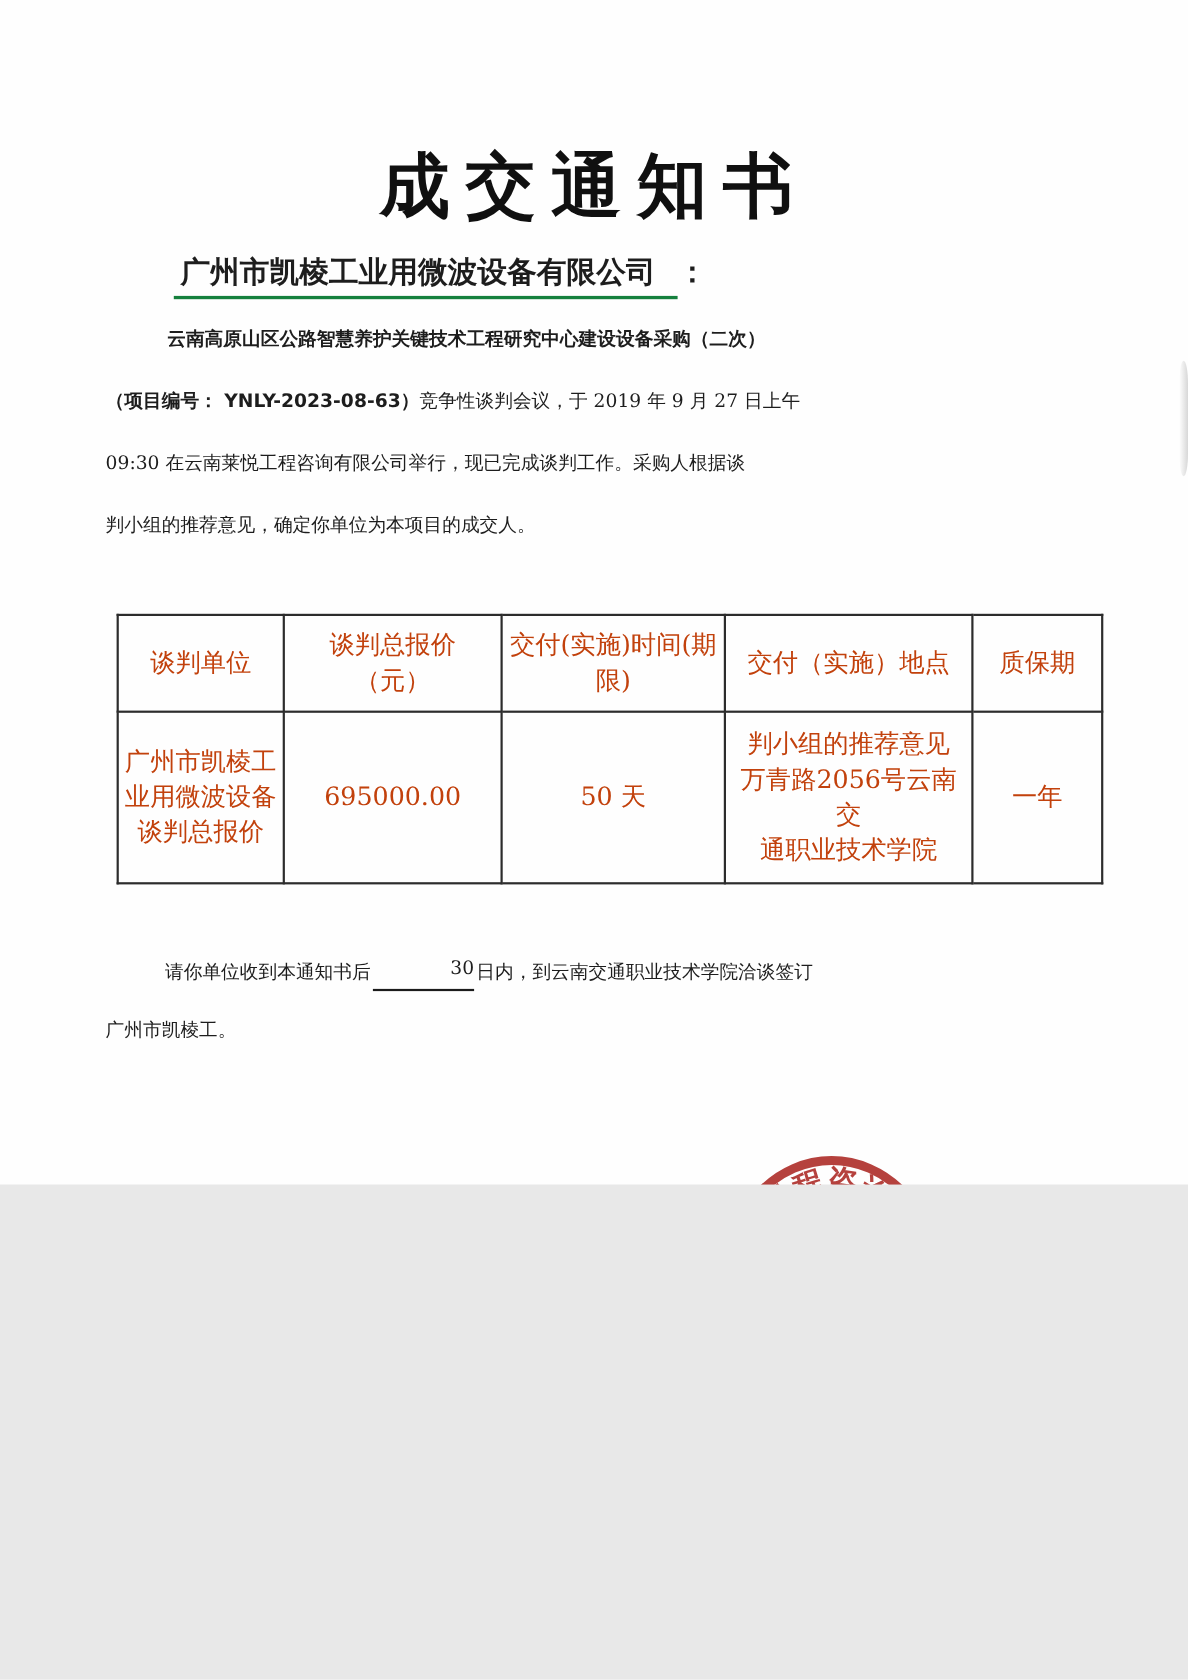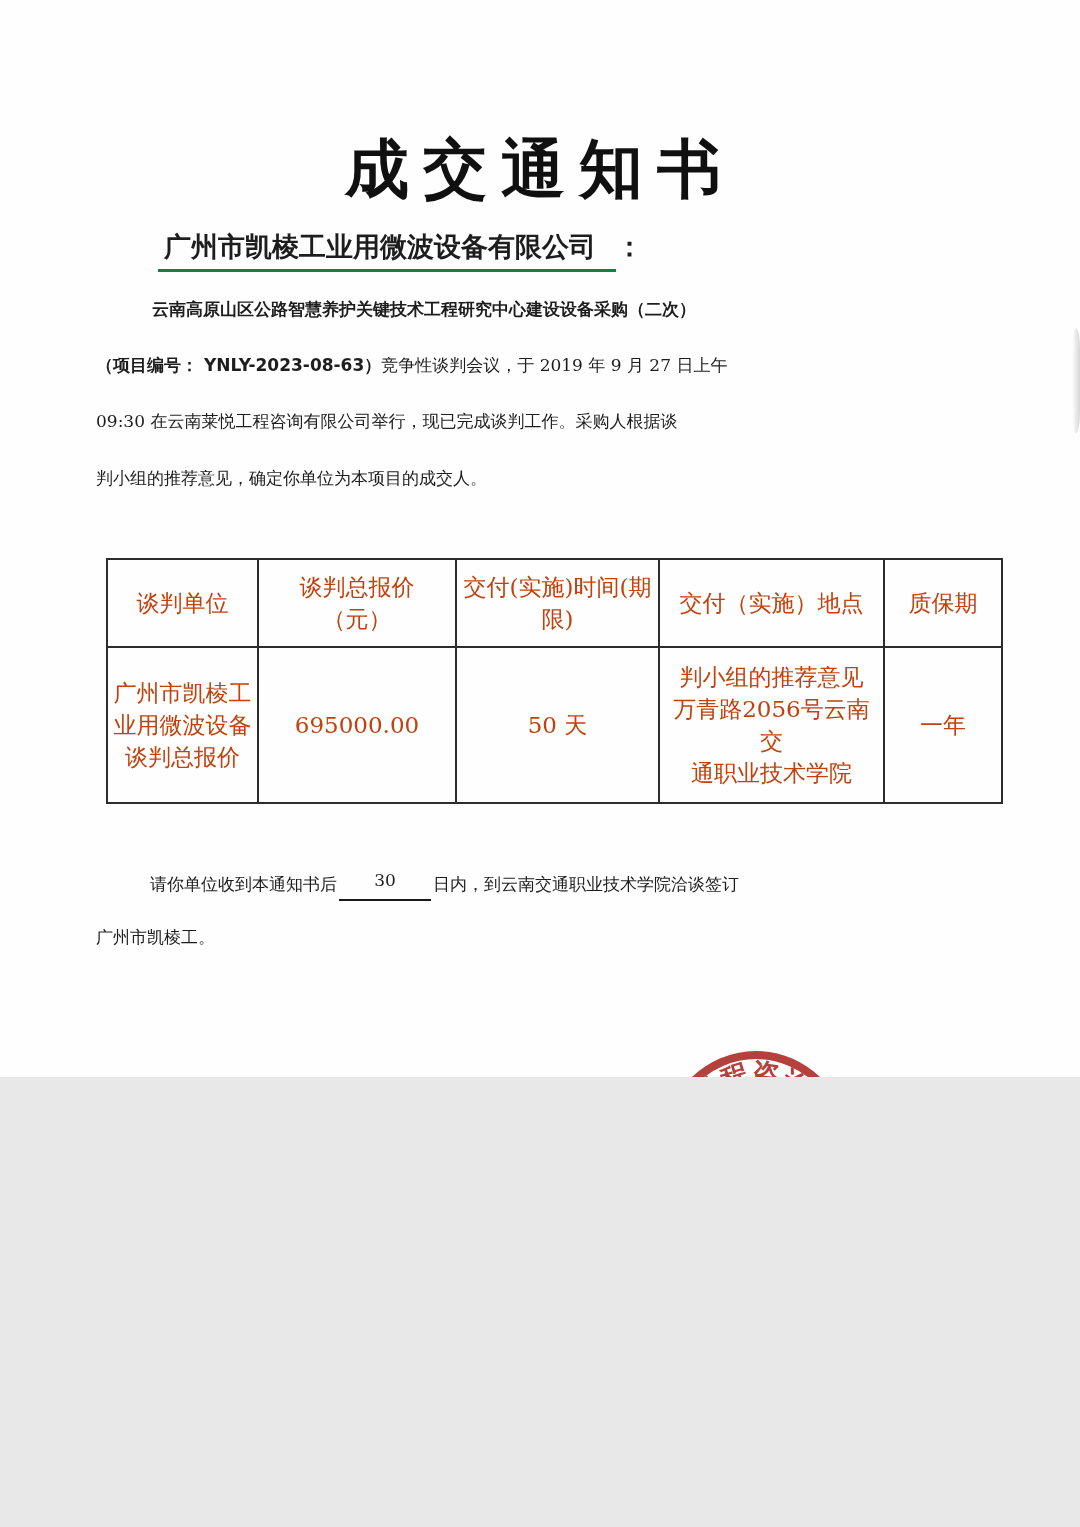--- a/index.html
+++ b/index.html
@@ -33,21 +33,21 @@
   }
   .intro-l1{left:152px;top:292px;}
   .intro-l2{left:96px;top:348px;}
   .intro-l3{left:96px;top:404px;}
   .intro-l4{left:96px;top:461px;}
   .notice-l1{left:150px;top:863px;}
   .notice-l2{left:96px;top:920px;}
   .days-blank{
     display:inline-block;
     min-width:92px;
-    text-align:center;
+    text-align:right;
     border-bottom:2px solid #1b1b1b;
     padding-bottom:2px;
     margin:0 2px;
     vertical-align:bottom;
   }
   
   table.award{
     position:absolute;left:106px;top:558px;
     border-collapse:collapse;
     table-layout:fixed;

